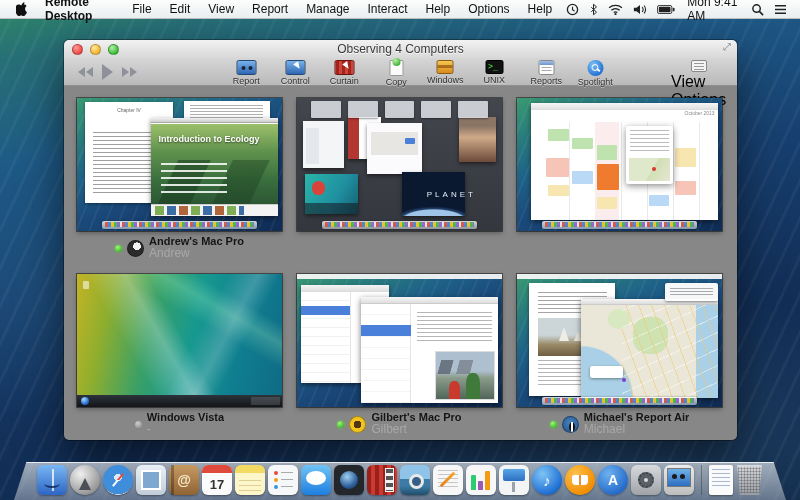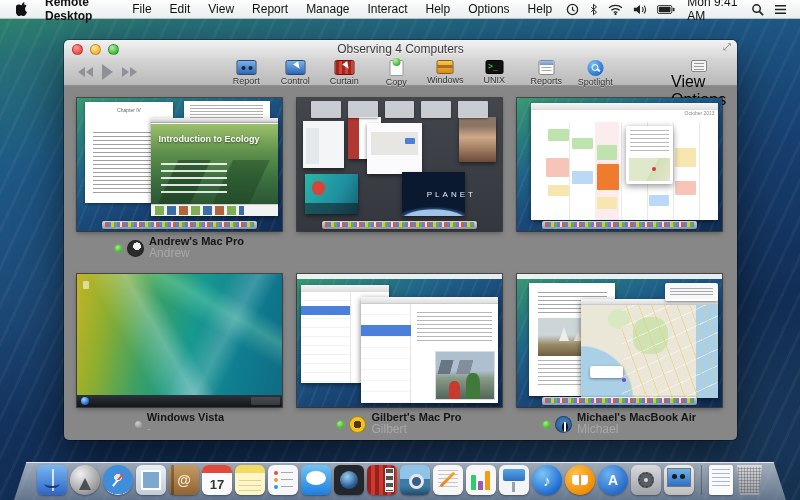--- a/index.html
+++ b/index.html
@@ -592,21 +592,21 @@
           <div class="m-roads"></div>
           <div class="m-pop"></div>
           <div class="m-pin"></div>
         </div>
         <div class="mini-dock"></div>
       </div>
       <div class="label-row">
         <span class="dot on"></span>
         <span class="avatar av-peng"></span>
         <span class="names">
-          <span class="cname">Michael's MacBook Air</span>
+          <span class="cname">Michael's Report Air</span>
           <span class="cuser">Michael</span>
         </span>
       </div>
     </div>
 
   </div>
 </div>
 
 <div class="dock">
   <div class="shelf"></div>

